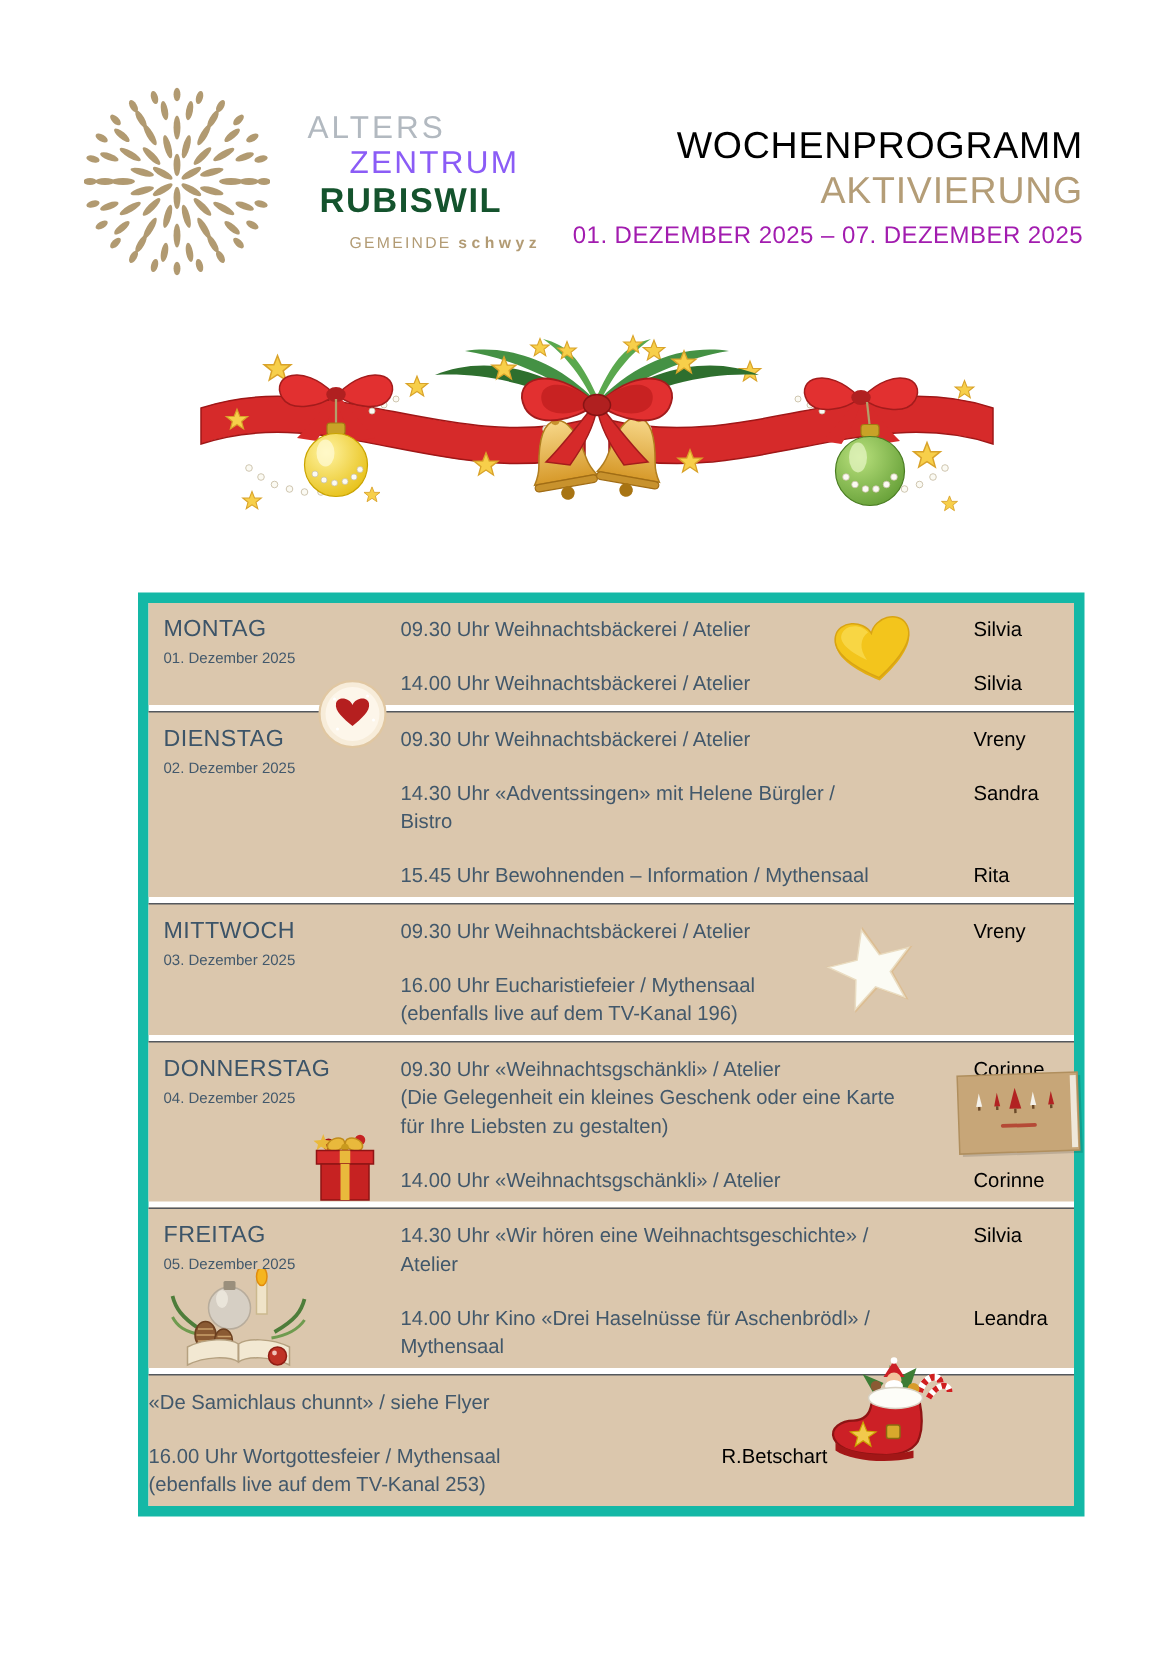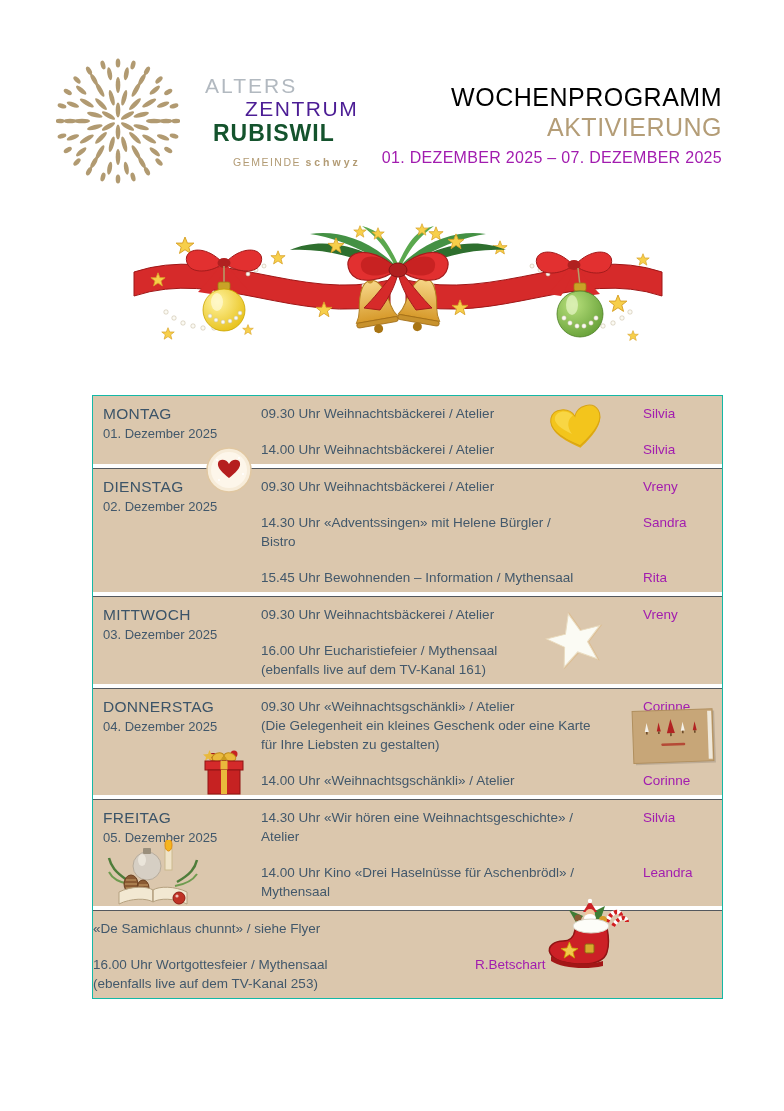--- a/index.html
+++ b/index.html
@@ -3,46 +3,46 @@
 <meta charset="utf-8">
 <style>
   html,body{margin:0;padding:0;background:#fff;}
   body{width:784px;height:1111px;position:relative;overflow:hidden;
        font-family:"Liberation Sans","DejaVu Sans",sans-serif;color:#40566a;}
 
   
   .logo-mandala{position:absolute;left:56px;top:54px;width:124px;height:134px;}
   .logo-text{position:absolute;left:205px;top:74px;width:200px;}
   .lt-alters{position:absolute;left:0;top:0;font-size:21px;letter-spacing:2px;color:#b2b9c0;}
-  .lt-zentrum{position:absolute;left:40px;top:23px;font-size:21px;letter-spacing:1.5px;color:#4c1d95;}
+  .lt-zentrum{position:absolute;left:28px;top:23px;font-size:21px;letter-spacing:1.5px;color:#8b5cf6;}
   .lt-rubiswil{position:absolute;left:8px;top:46px;font-size:23px;font-weight:bold;letter-spacing:1px;color:#14532d;}
   .lt-gemeinde{position:absolute;left:28px;top:82px;font-size:10.5px;color:#b29b74;letter-spacing:1.5px;}
   .lt-gemeinde b{letter-spacing:3px;font-weight:bold;}
 
   
   .header-block{position:absolute;right:62px;top:82px;text-align:right;}
   .h-title{font-size:25px;color:#000000;letter-spacing:.5px;line-height:30px;}
   .h-sub{font-size:25px;color:#b49d77;letter-spacing:.5px;line-height:30px;}
   .h-range{font-size:16px;color:#a21caf;letter-spacing:.3px;margin-top:7px;}
 
   
   .banner{position:absolute;left:128px;top:216px;width:540px;height:140px;}
 
   
-  .schedule{position:absolute;left:92px;top:395px;width:631px;border:1px solid #14b8a6;box-sizing:border-box;}
+  .schedule{position:absolute;left:92px;top:395px;width:631px;border:7px solid #14b8a6;box-sizing:border-box;}
   .s-row{position:relative;background:#dbc7ad;padding:8px 0 5px;display:flex;}
   .s-row + .s-row{margin-top:4px;border-top:1px solid #54585d;}
   .day-cell{width:168px;box-sizing:border-box;padding-left:10px;flex:none;}
   .day{font-size:15.5px;color:#3c5468;line-height:20px;letter-spacing:.3px;}
-  .date{font-size:13px;color:#42586b;line-height:19px;}
+  .date{font-size:10px;color:#42586b;line-height:19px;}
   .acts{flex:1;min-width:0;}
   .act{display:flex;margin-bottom:17px;}
   .act:last-child{margin-bottom:0;}
   .act-text{width:382px;flex:none;font-size:13.5px;line-height:19px;white-space:pre-line;color:#42586b;}
-  .act-name{flex:1;font-size:13.5px;line-height:19px;color:#a21caf;}
+  .act-name{flex:1;font-size:13.5px;line-height:19px;color:#000000;}
 
   .deco{position:absolute;z-index:5;}
   .deco-heart{left:452px;top:6px;}
   .deco-linzer{left:112px;top:50px;}
   .deco-star{left:450px;top:212px;}
   .deco-gift{left:105px;top:349px;}
   .deco-card{left:538px;top:311px;}
   .deco-book{left:14px;top:444px;}
   .deco-boot{left:448px;top:502px;}
 </style>
@@ -337,21 +337,21 @@
       <div class="day">MITTWOCH</div>
       <div class="date">03. Dezember 2025</div>
     </div>
     <div class="acts">
       <div class="act">
         <div class="act-text">09.30 Uhr Weihnachtsbäckerei / Atelier</div>
         <div class="act-name">Vreny</div>
       </div>
       <div class="act">
         <div class="act-text">16.00 Uhr Eucharistiefeier / Mythensaal
-(ebenfalls live auf dem TV-Kanal 161)</div>
+(ebenfalls live auf dem TV-Kanal 196)</div>
         <div class="act-name"></div>
       </div>
     </div>
   </div>
 
   <div class="s-row">
     <div class="day-cell">
       <div class="day">DONNERSTAG</div>
       <div class="date">04. Dezember 2025</div>
     </div>

